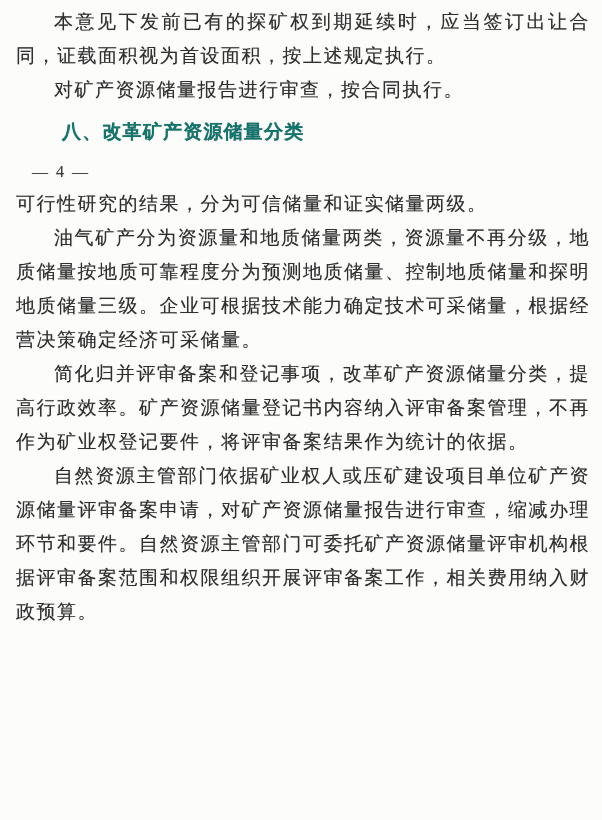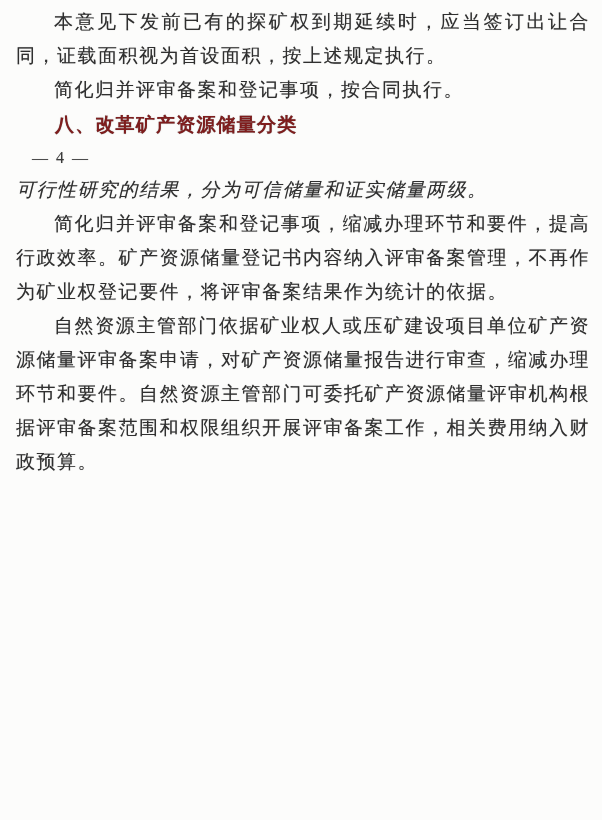--- a/index.html
+++ b/index.html
@@ -25,57 +25,57 @@
     text-shadow: 0 0 0.7px rgba(40,40,40,0.45);
   }
   .para {
     margin: 0;
     text-indent: 2em;
     text-align: justify;
     text-justify: inter-character;
   }
   .para.no-indent {
     text-indent: 0;
-    font-style: italic;
   }
   .heading {
-    margin: 1px;
+    margin: 8px;
     text-indent: 2em;
     font-size: 19px;
     font-weight: 700;
     font-family: "Liberation Sans", "DejaVu Sans", sans-serif;
     letter-spacing: 1.2px;
-    color: #7f1d1d;
+    color: #0f766e;
     text-shadow: 0 0 0.8px rgba(20,20,20,0.55);
   }
   .page-number {
     margin: 0;
     padding-left: 16px;
     font-size: 16px;
     line-height: 30px;
     letter-spacing: 2px;
     color: #3a3a3a;
     text-align: left;
   }
 </style>
 </head>
 <body>
 
 <div class="page">
 
   <p class="para">本意见下发前已有的探矿权到期延续时，应当签订出让合同，证载面积视为首设面积，按上述规定执行。</p>
 
-  <p class="para">简化归并评审备案和登记事项，按合同执行。</p>
+  <p class="para">对矿产资源储量报告进行审查，按合同执行。</p>
 
   <h2 class="heading">八、改革矿产资源储量分类</h2>
 
 
   <div class="page-number">— 4 —</div>
 
   <p class="para no-indent">可行性研究的结果，分为可信储量和证实储量两级。</p>
 
+  <p class="para">油气矿产分为资源量和地质储量两类，资源量不再分级，地质储量按地质可靠程度分为预测地质储量、控制地质储量和探明地质储量三级。企业可根据技术能力确定技术可采储量，根据经营决策确定经济可采储量。</p>
 
 
-  <p class="para">简化归并评审备案和登记事项，缩减办理环节和要件，提高行政效率。矿产资源储量登记书内容纳入评审备案管理，不再作为矿业权登记要件，将评审备案结果作为统计的依据。</p>
+  <p class="para">简化归并评审备案和登记事项，改革矿产资源储量分类，提高行政效率。矿产资源储量登记书内容纳入评审备案管理，不再作为矿业权登记要件，将评审备案结果作为统计的依据。</p>
 
   <p class="para">自然资源主管部门依据矿业权人或压矿建设项目单位矿产资源储量评审备案申请，对矿产资源储量报告进行审查，缩减办理环节和要件。自然资源主管部门可委托矿产资源储量评审机构根据评审备案范围和权限组织开展评审备案工作，相关费用纳入财政预算。</p>
 
 </div>
 
 </body></html>

